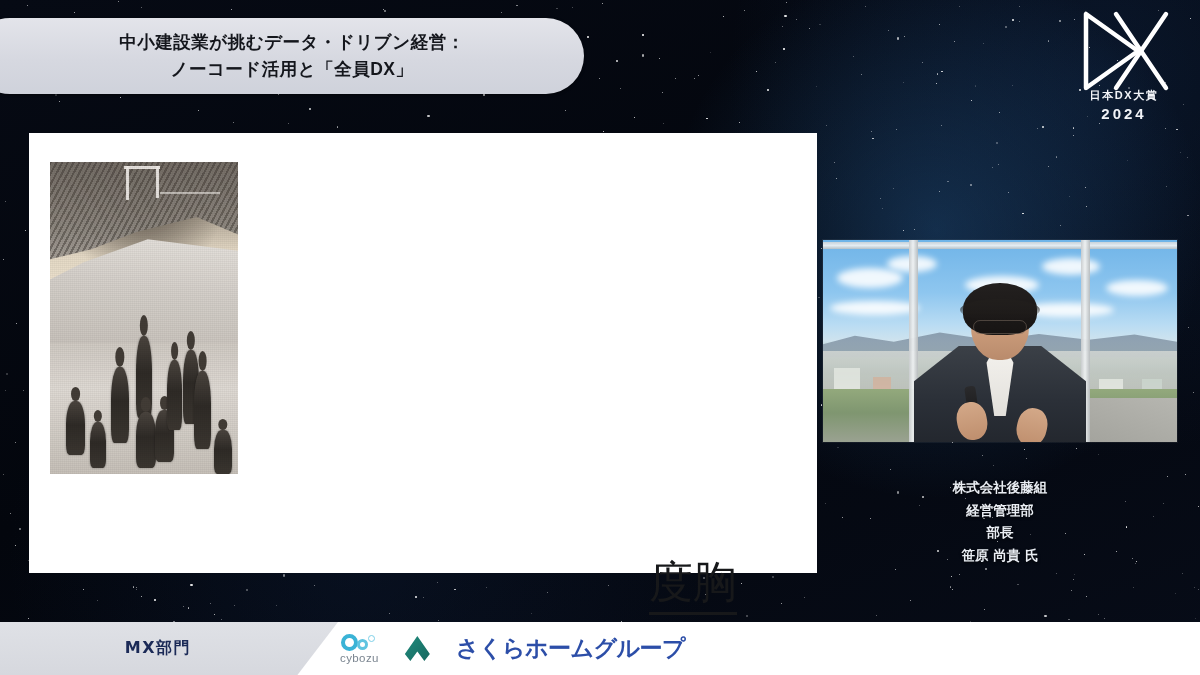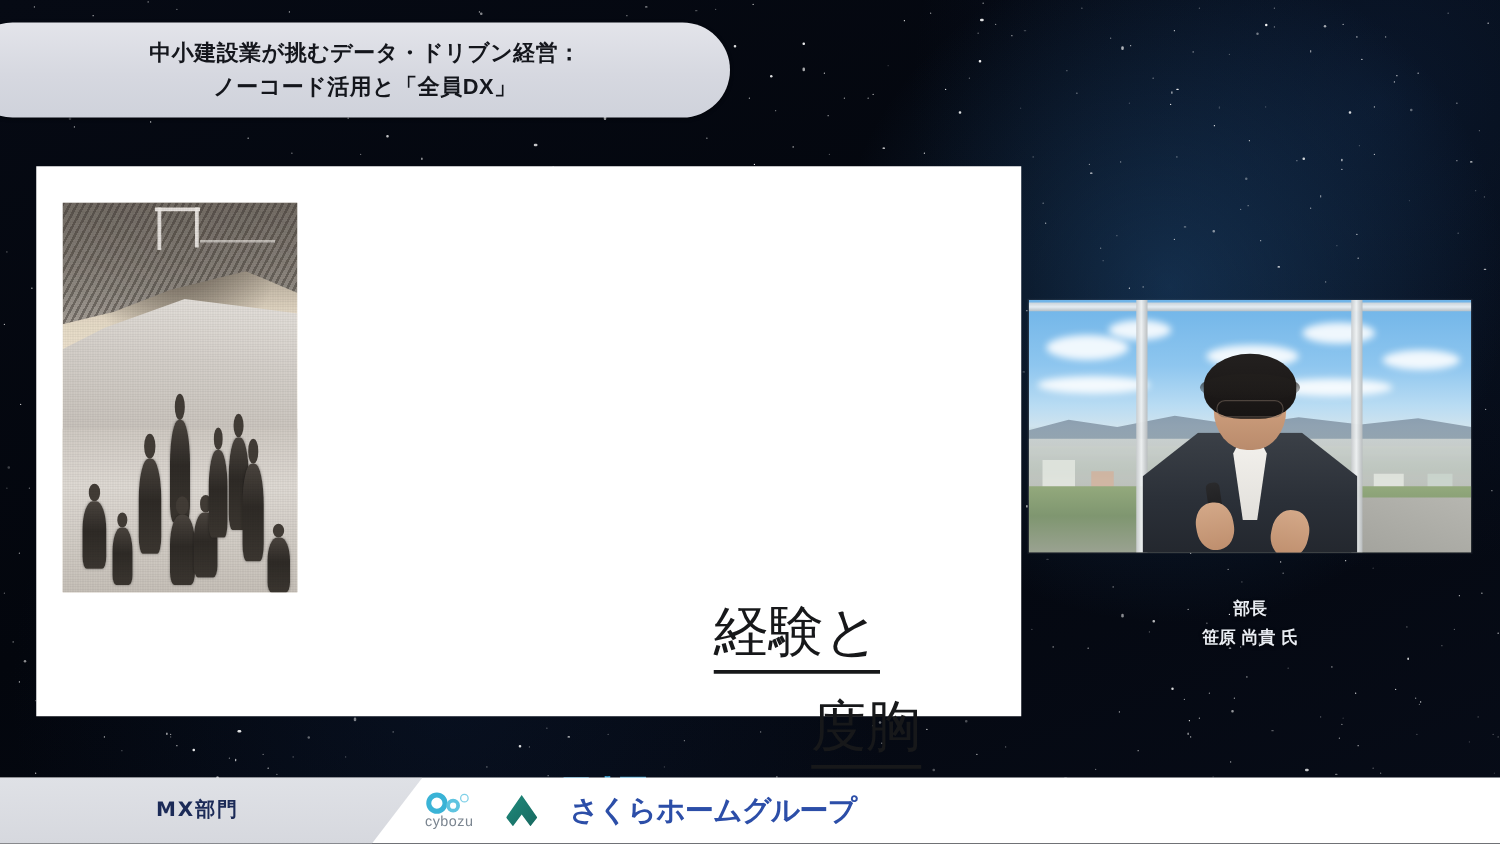--- a/index.html
+++ b/index.html
@@ -954,20 +954,29 @@
       <i style="left:602.9px;top:130.5px;width:1.6px;height:1.6px;opacity:0.93;"></i>
     </div>
 
   <div class="title-pill">
     <div class="tx">
       <span>中小建設業が挑むデータ・ドリブン経営：</span>
       <span class="l2">ノーコード活用と「全員DX」</span>
     </div>
   </div>
 
+  <div class="award-logo">
+    <svg width="116" height="86" viewBox="0 0 116 86">
+      <path d="M20 6 L20 80 L72 43 Z" fill="none" stroke="#ffffff" stroke-width="4.5" stroke-linejoin="round"></path>
+      <path d="M50 6 L100 80" stroke="#ffffff" stroke-width="4.5" stroke-linecap="round"></path>
+      <path d="M100 6 L50 80" stroke="#ffffff" stroke-width="4.5" stroke-linecap="round"></path>
+    </svg>
+    <div class="lbl l1">日本DX大賞</div>
+    <div class="lbl l2">2024</div>
+  </div>
 
   <div class="slide">
 
     <div class="photo">
       <div class="photo-inner"></div>
       <div class="hill"></div>
       <div class="slope"></div>
       <div class="ground"></div>
       <div class="post" style="left:76px;top:4px;width:3px;height:34px;"></div>
       <div class="post" style="left:106px;top:4px;width:3px;height:32px;"></div>
@@ -980,23 +989,20 @@
       <div class="fig" style="left:86px;width:20px;height:56px;bottom:2%;"></div>
       <div class="fig" style="left:105px;width:19px;height:52px;bottom:4%;"></div>
       <div class="fig" style="left:117px;width:15px;height:70px;bottom:14%;"></div>
       <div class="fig" style="left:133px;width:16px;height:74px;bottom:16%;"></div>
       <div class="fig" style="left:144px;width:17px;height:78px;bottom:8%;"></div>
       <div class="fig" style="left:164px;width:18px;height:44px;bottom:0%;"></div>
       <div class="grain"></div>
     </div>
 
 
-    <div class="kline k2">
-      <u>経験と</u>
-    </div>
     <div class="kline k3">
       <u>度胸</u>
     </div>
 
     <div class="caption">
       <span class="plain">若手の成長は</span><span class="hl">現場ガチャ</span>
     </div>
   </div>
 
   <div class="video">
@@ -1029,20 +1035,22 @@
       <div class="v-head"></div>
       <div class="v-hair"></div>
       <div class="v-glass"></div>
       <div class="v-mic" style="left:62px;top:96px;transform:rotate(-8deg);"></div>
       <div class="v-hand" style="left:52px;top:112px;transform:rotate(-10deg);"></div>
       <div class="v-hand" style="left:112px;top:118px;transform:rotate(12deg);"></div>
     </div>
   </div>
 
   <div class="speaker">
+    <span>株式会社後藤組</span>
+    <span>経営管理部</span>
     <span>部長</span>
     <span>笹原 尚貴 氏</span>
   </div>
 
   <div class="footer">
     <div class="grayhalf"></div>
     <div class="mx">MX部門</div>
 
     <div class="logos">
 

